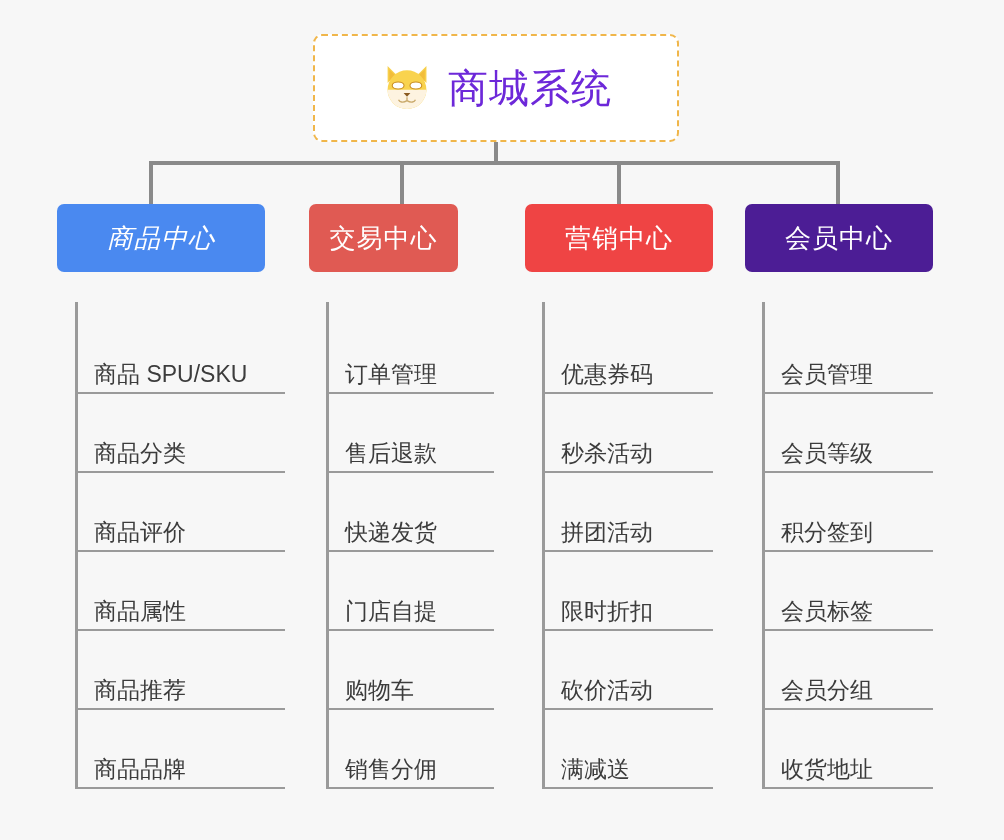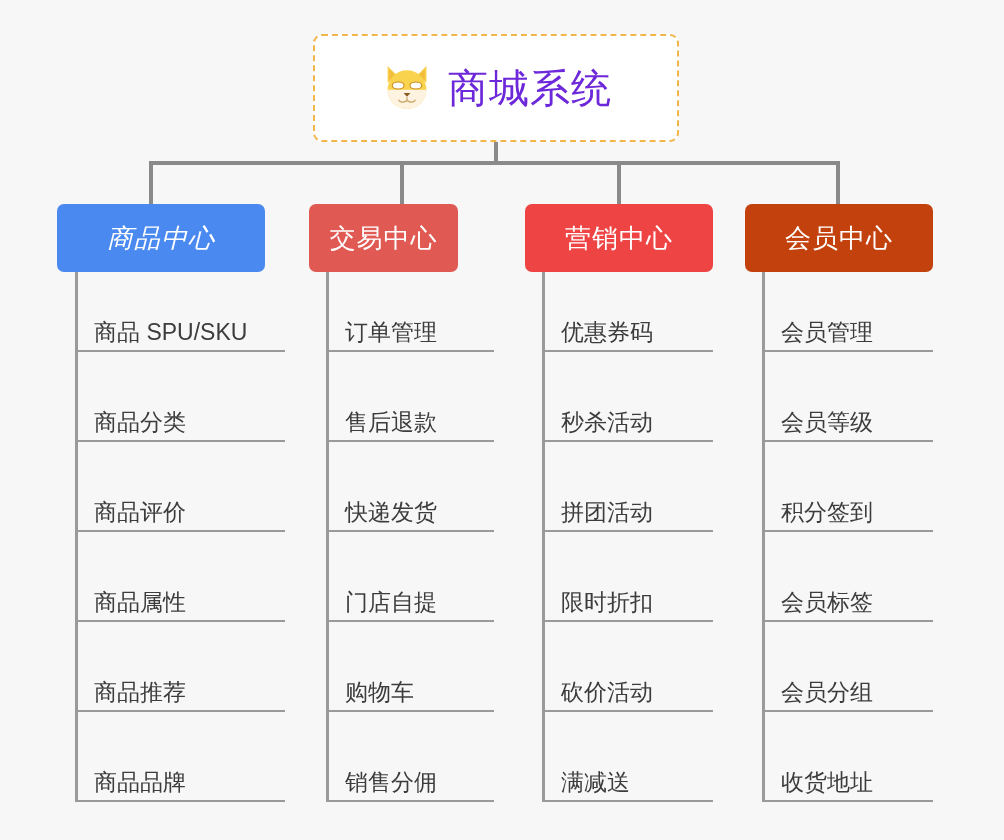--- a/index.html
+++ b/index.html
@@ -83,33 +83,33 @@
     margin-left: 18px;
     border-left: 3px solid #9a9a9a;
     padding-top: 0;
   }
   .col-2 .leaf-list,
   .col-3 .leaf-list,
   .col-4 .leaf-list { margin-left: 17px; }
 
   .leaf {
     position: relative;
-    height: 90px;
+    height: 79px;
     display: flex;
     align-items: flex-end;
     border-bottom: 2px solid #9a9a9a;
   }
   .leaf-label {
     font-size: 23px;
     color: #3c3c3c;
     white-space: nowrap;
     padding: 0 14px 7px 16px;
     line-height: 1.15;
   }
-  .leaf-1 { height: 80px; }
+  .leaf-1 { height: 92px; margin-top: 30px; }
   
   .leaf { border-bottom: none; }
   .leaf::after {
     content: "";
     position: absolute;
     left: 0;
     bottom: 0;
     height: 2px;
     background: #9a9a9a;
     width: 100%;
@@ -213,21 +213,21 @@
       <div class="leaf">
           <span class="leaf-label">砍价活动</span>
         </div>
       <div class="leaf">
           <span class="leaf-label">满减送</span>
         </div>
     </div>
   </div>
 
   <div class="column col-4">
-    <div class="cat-box" style="background:#c2410c">会员中心</div>
+    <div class="cat-box" style="background:#4c1d95">会员中心</div>
     <div class="leaf-list" style="border-left-color: rgb(154, 154, 154);">
       <div class="leaf leaf-1">
           <span class="leaf-label">会员管理</span>
         </div>
       <div class="leaf">
           <span class="leaf-label">会员等级</span>
         </div>
       <div class="leaf">
           <span class="leaf-label">积分签到</span>
         </div>

